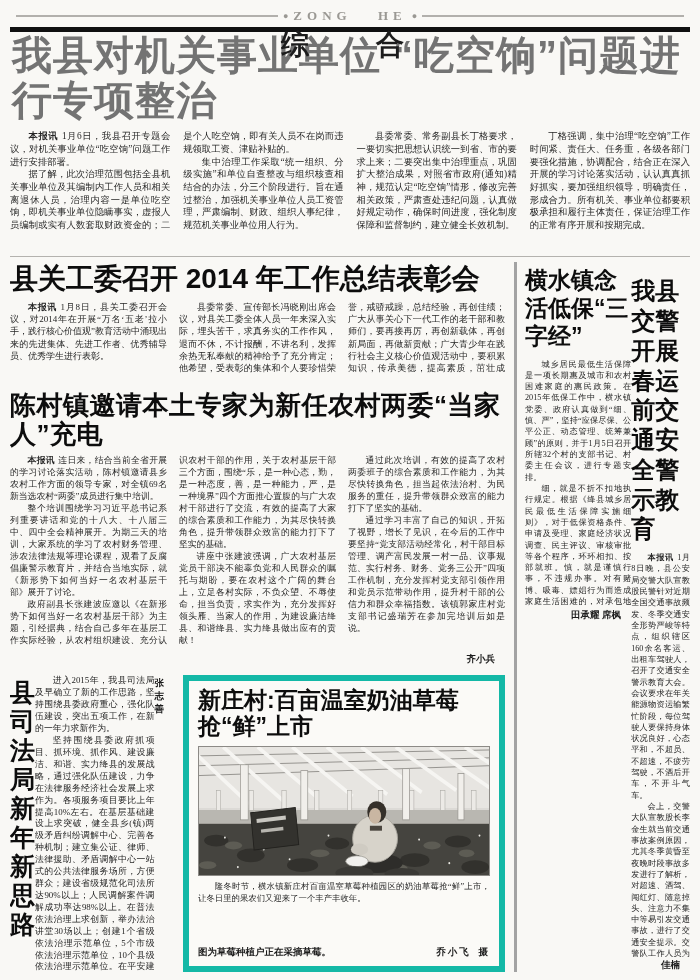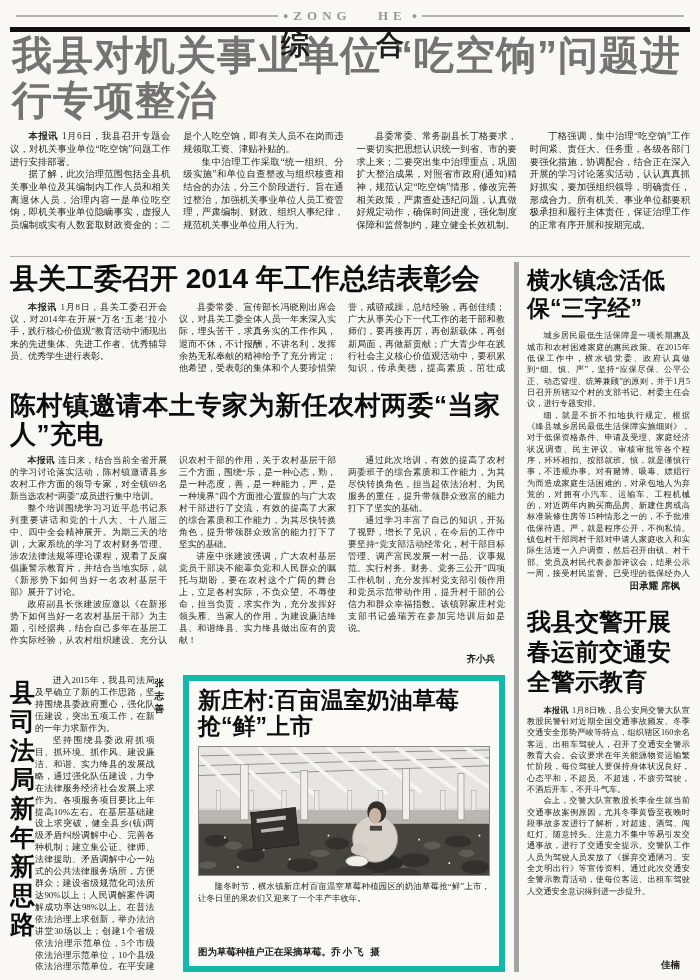--- a/index.html
+++ b/index.html
@@ -32,43 +32,43 @@
   
   .lead-hl{font:900 40px/1.13 var(--sans);letter-spacing:1px;margin:1px 2px 7px;color:#737373;}
   .lead-body{columns:4;column-gap:13px;height:118px;overflow:hidden;
     font:9.3px/1.36 var(--serif);text-align:justify;color:#262626;}
   p.para{margin:0;text-indent:2em;}
   b.tag{font-family:var(--sans);margin-right:.4em;}
   .divider{border-top:1px solid #b4b2ae;margin:8px 0 5px;flex:0 0 auto;}
   
   .main{flex:1 1 auto;display:grid;grid-template-columns:1fr 176px;column-gap:9px;overflow:hidden;}
   .left-main{display:flex;flex-direction:column;overflow:hidden;}
-  .rail{border-left:5px solid #a3a3a3;padding-left:8px;display:flex;flex-direction:column;overflow:hidden;}
+  .rail{border-left:3px solid #a3a3a3;padding-left:8px;display:flex;flex-direction:row;overflow:hidden;}
   
   .s2-hl{font:800 28px/1.1 var(--sans);margin:2px 0 6px;color:#0d0d0d;}
   .s2-body{columns:3;column-gap:12px;height:78px;overflow:hidden;
     font:9px/1.35 var(--serif);text-align:justify;color:#262626;}
   
   .s3-hl{font:800 26px/1.1 var(--sans);letter-spacing:.5px;margin:12px 0 7px;color:#0d0d0d;}
   .s3-body{columns:3;column-gap:12px;height:196px;overflow:hidden;
     font:8.8px/1.36 var(--serif);text-align:justify;color:#262626;}
   .byline-row{text-align:right;font:700 9.5px var(--sans);padding:2px 10px 0 0;}
   
   .bottom{flex:1 1 auto;display:grid;grid-template-columns:164px 1fr;column-gap:9px;margin-top:9px;overflow:hidden;}
   .sfj{display:flex;overflow:hidden;}
   .sfj-hl{font:800 25px/1.16 var(--sans);margin:3px 0 8px;color:#0d0d0d;}
   .sfj-body{flex:1 1 auto;overflow:hidden;font:8.9px/1.34 var(--serif);text-align:justify;color:#262626;}
   .box{border:6px solid #14b8a6;background:#fbfaf7;padding:6px 9px 7px;
     display:flex;flex-direction:column;overflow:hidden;}
   .box-hl{font:800 23px/1.12 var(--sans);margin:1px 0 6px;color:#0d0d0d;}
   .photo{border:1px solid #8c8a86;flex:0 0 auto;}
   .photo svg{display:block;width:100%;height:128px;}
   .box-body{flex:1 1 auto;overflow:hidden;font:8.4px/1.4 var(--serif);text-align:justify;margin-top:5px;color:#262626;}
-  .caption{display:flex;font:700 9.5px var(--sans);margin-top:4px;flex:0 0 auto;}
-  .caption .credit{letter-spacing:2px;}
+  .caption{display:flex;justify-content:space-between;font:700 9.5px var(--sans);margin-top:4px;flex:0 0 auto;}
+  .caption .credit{letter-spacing:2px;font-family:Liberation Mono, monospace;}
   
   .rail-hl{font:800 23px/1.22 var(--sans);margin:4px 0 8px;color:#0d0d0d;}
   .rail-hl2{font:800 24px/1.24 var(--sans);margin:14px 0 8px;color:#0d0d0d;}
   .rail-body{font:8.2px/1.38 var(--serif);text-align:justify;color:#262626;overflow:hidden;}
   .rail-body.first{max-height:248px;}
   .rail-sec2{flex:1 1 auto;display:flex;flex-direction:column;overflow:hidden;}
   .rail-sec2 .rail-body{flex:1 1 auto;}
 </style>
 </head>
 <body>

